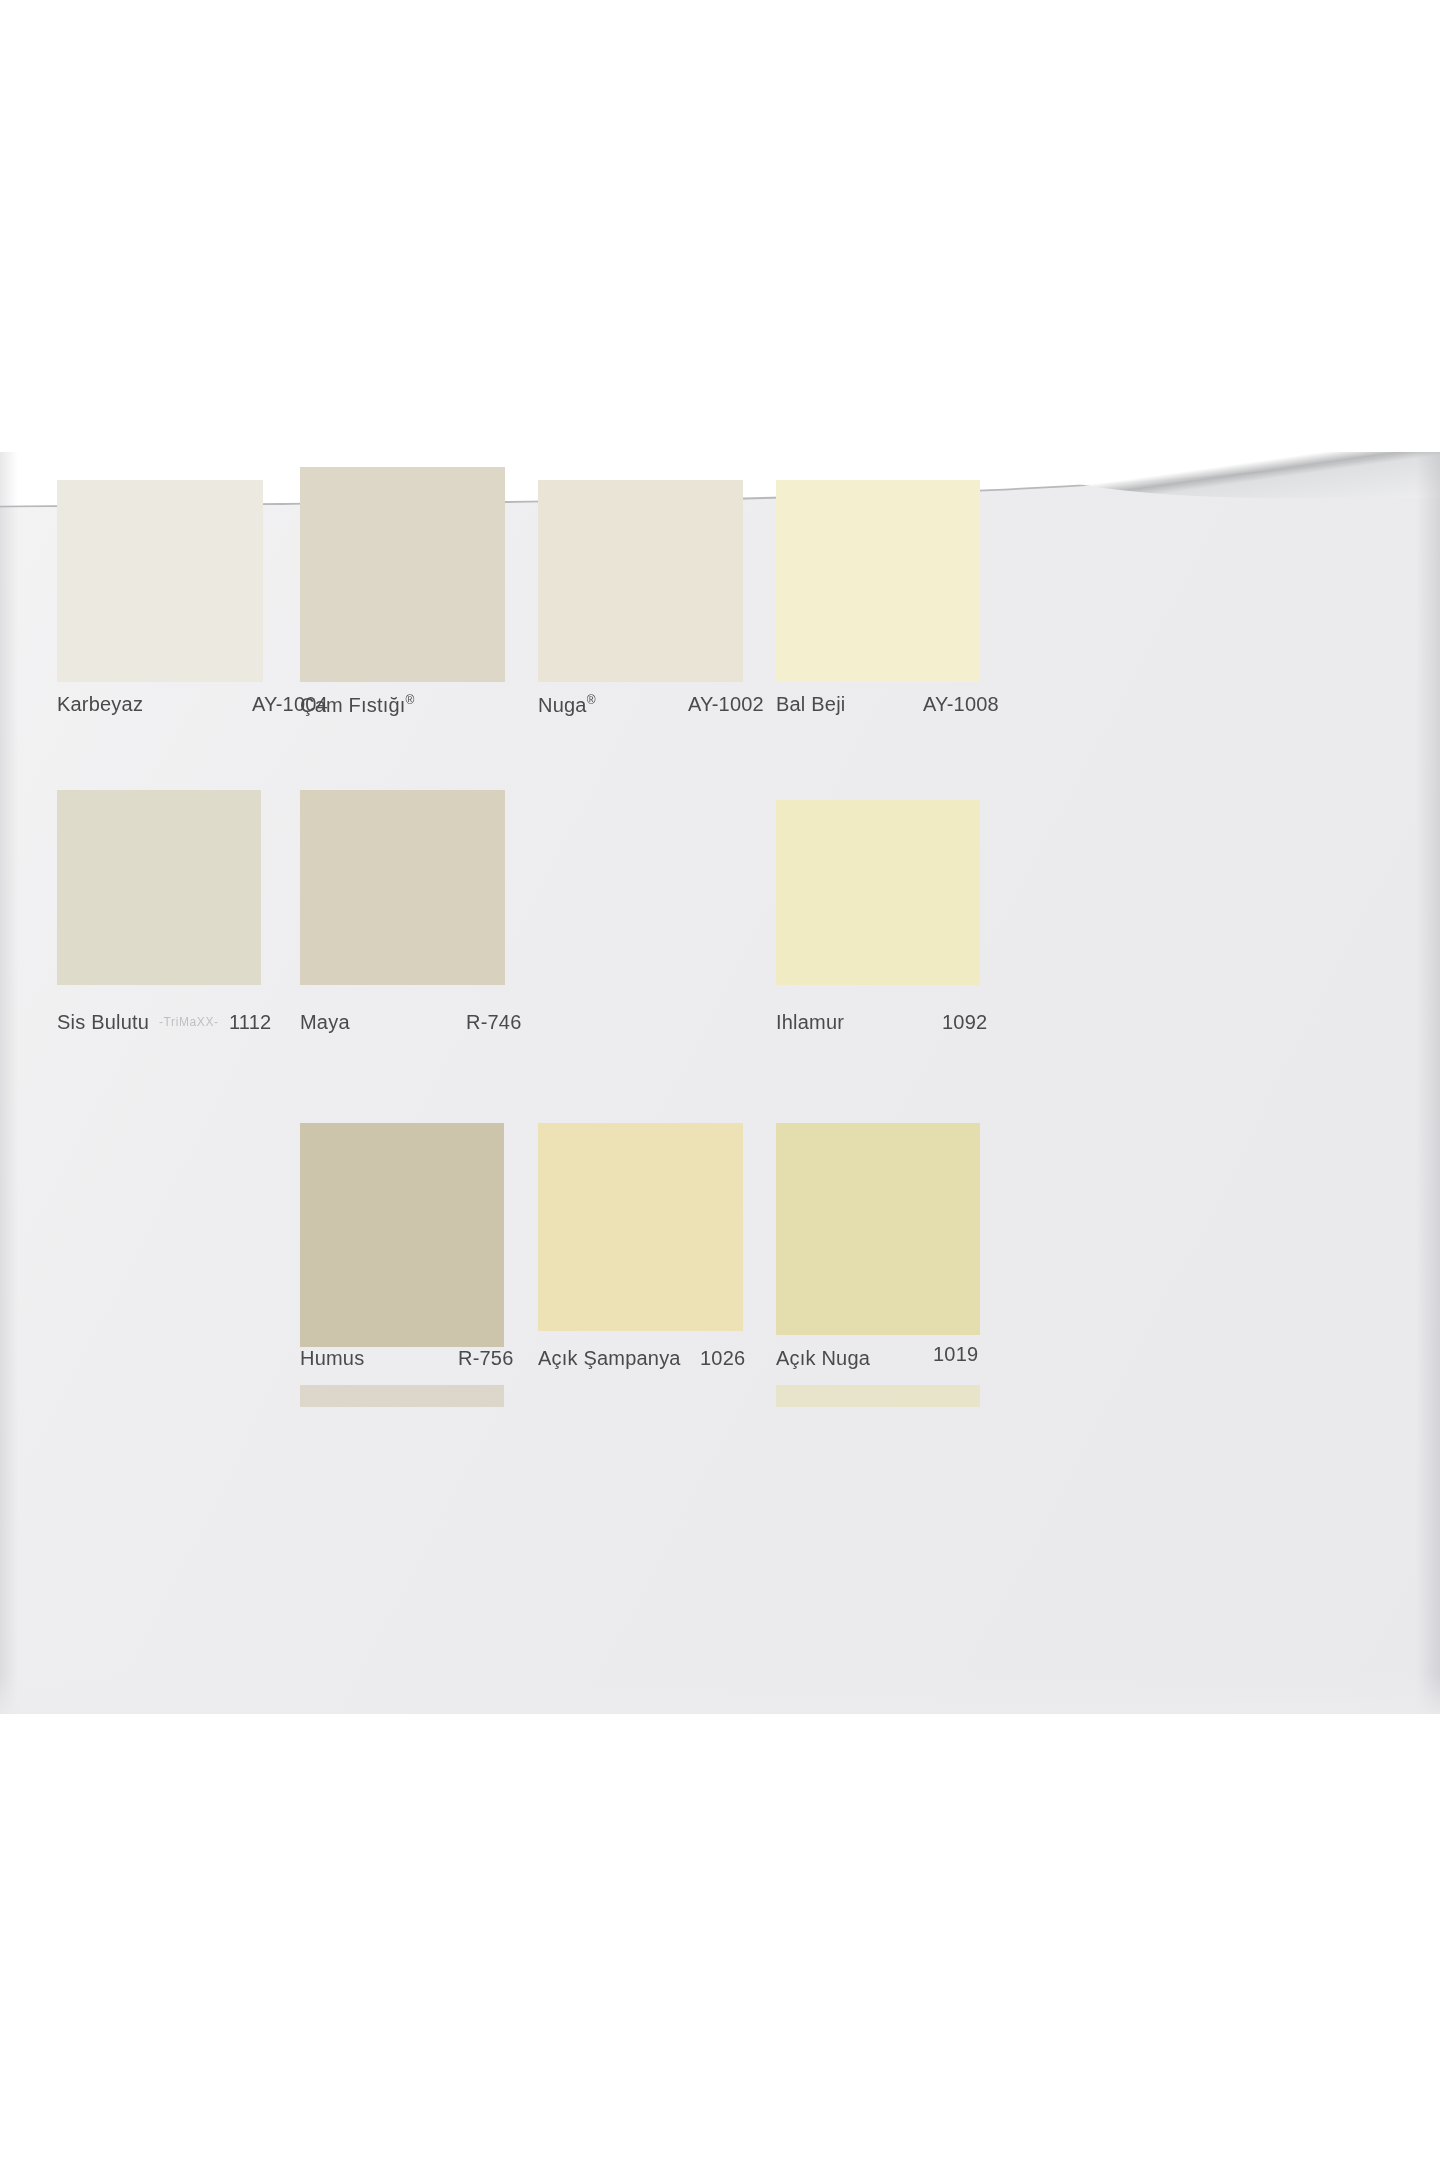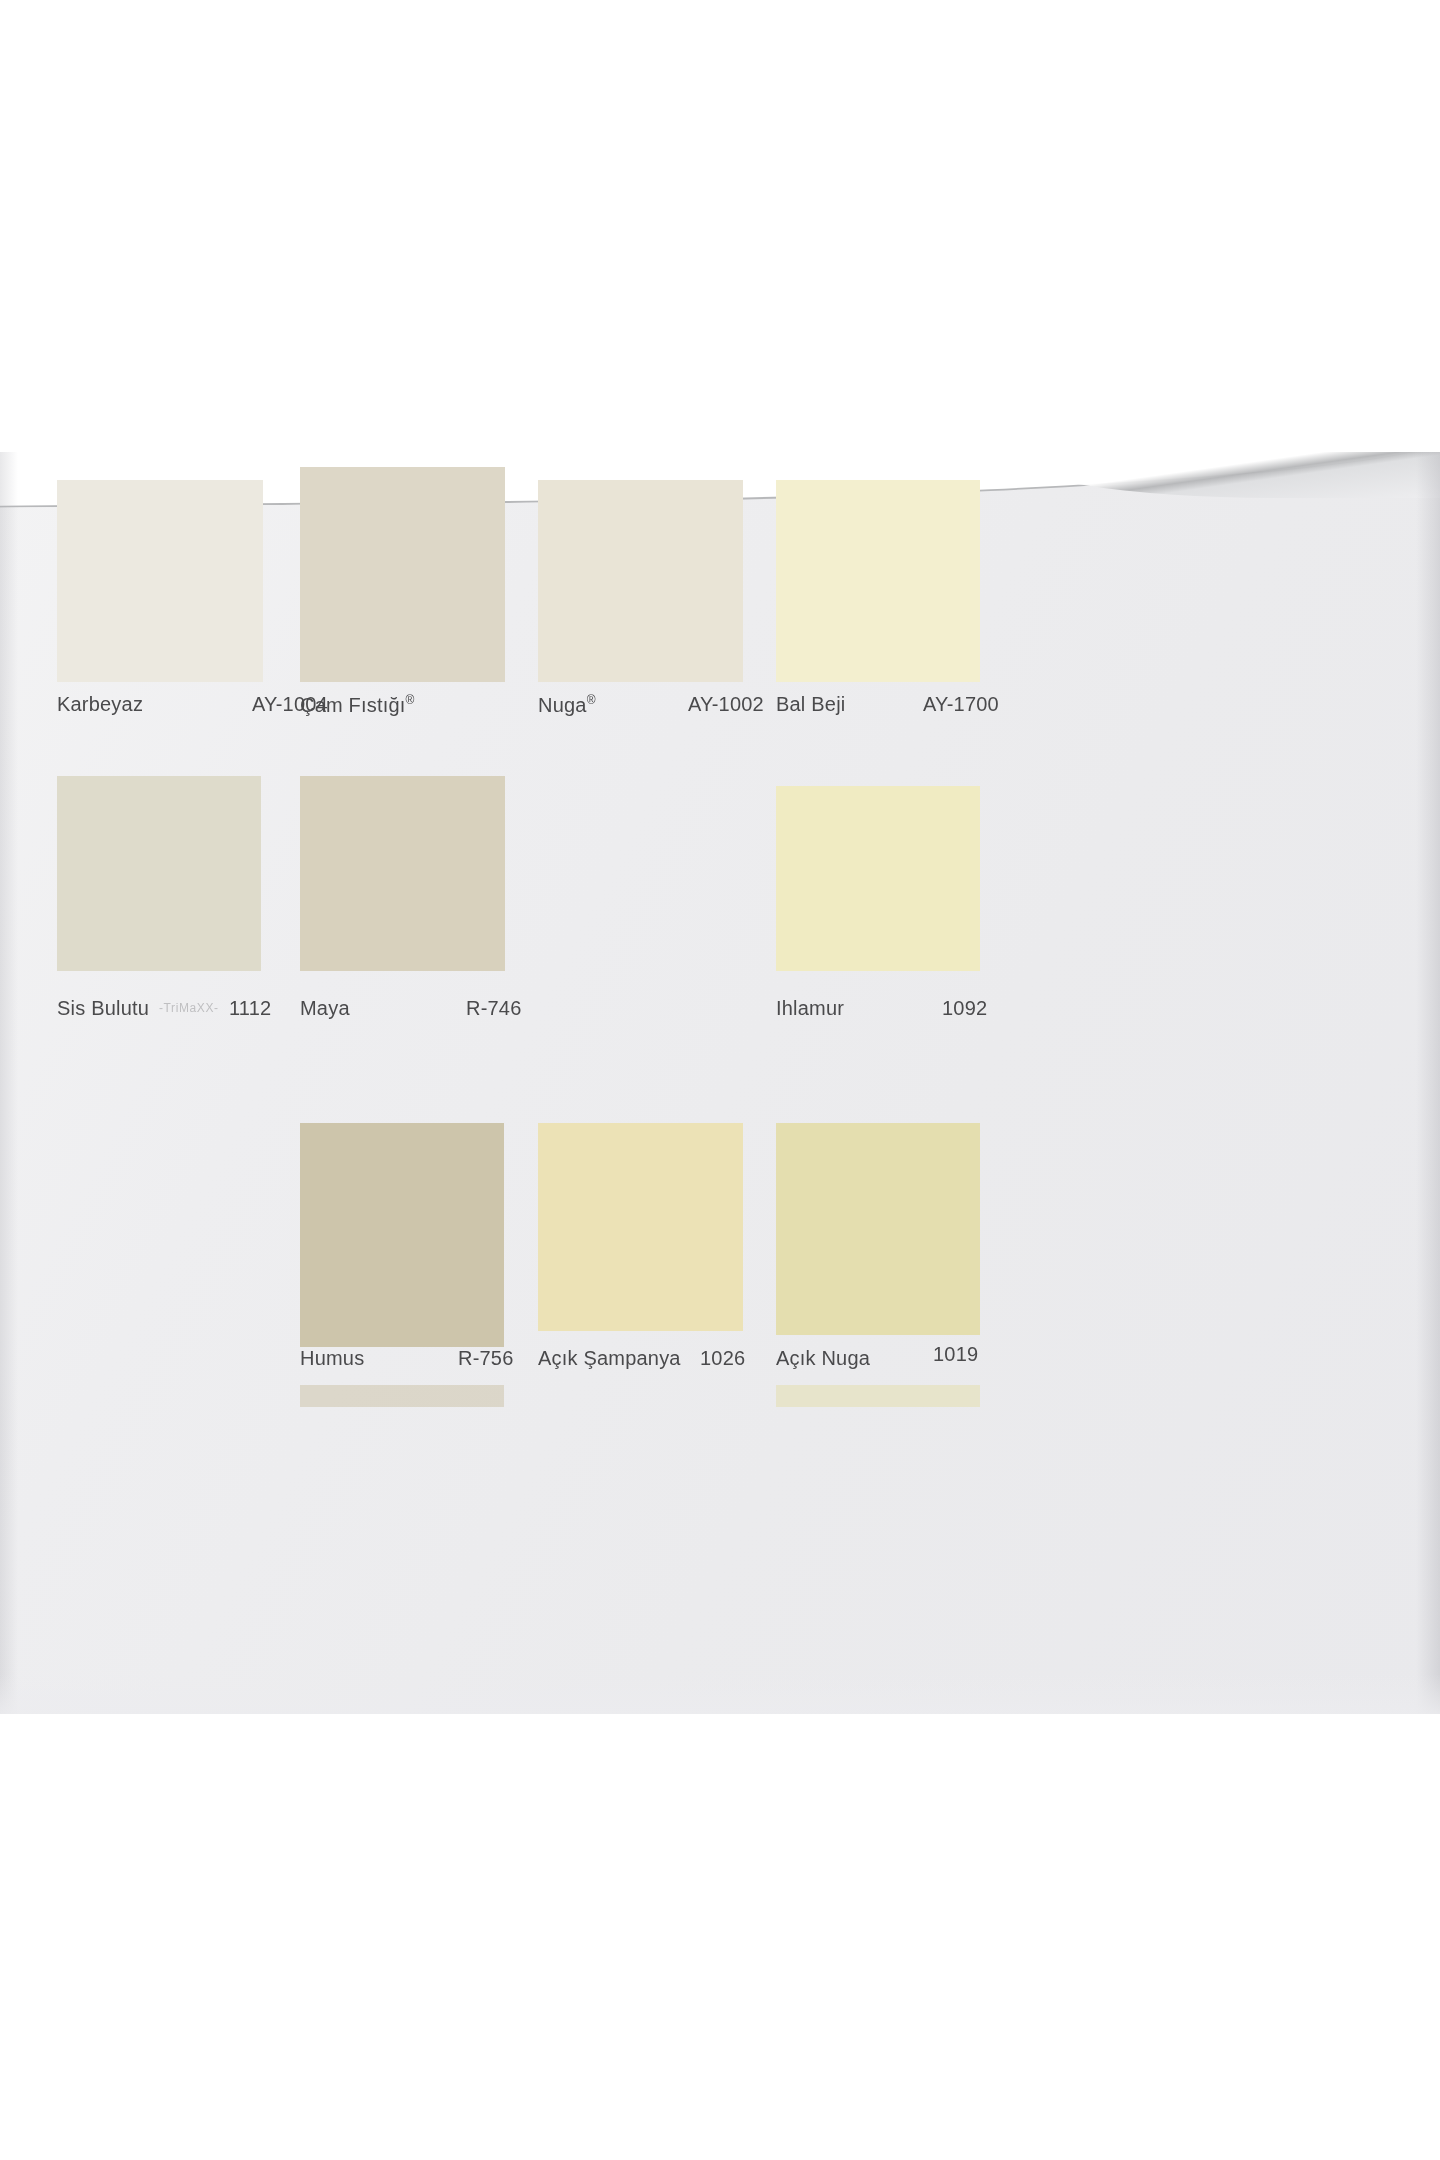--- a/index.html
+++ b/index.html
@@ -87,21 +87,21 @@
     width: 1330px;
     height: 1240px;
   }
   .swatch-row {
     position: absolute;
     left: 0;
     width: 1330px;
     height: 330px;
   }
   .swatch-row.r0 { top: 0px; }
-  .swatch-row.r1 { top: 311px; }
+  .swatch-row.r1 { top: 325px; }
   .swatch-row.r2 { top: 658px; }
 
   .swatch-cell {
     position: absolute;
     top: 0;
     width: 300px;
     height: 330px;
   }
   .swatch-cell.c0 { left: 0px; }
   .swatch-cell.c1 { left: 243px; }
@@ -215,21 +215,21 @@
           <div class="caption">
             <span class="cap-name"><span>Nuga</span><span class="reg">®</span></span>
             <span class="cap-code" style="left:150px">AY-1002</span>
           </div>
         </div>
 
         <div class="swatch-cell c3">
           <div class="chip" style="background: rgb(243, 239, 207);"></div>
           <div class="caption">
             <span class="cap-name">Bal Beji</span>
-            <span class="cap-code" style="left:147px">AY-1700</span>
+            <span class="cap-code" style="left:147px">AY-1008</span>
           </div>
         </div>
       </div>
 
       <div class="swatch-row r1">
 
         <div class="swatch-cell c0">
           <div class="chip" style="background: rgb(222, 219, 203);"></div>
           <div class="caption">
             <span class="cap-name">Sis Bulutu</span>

